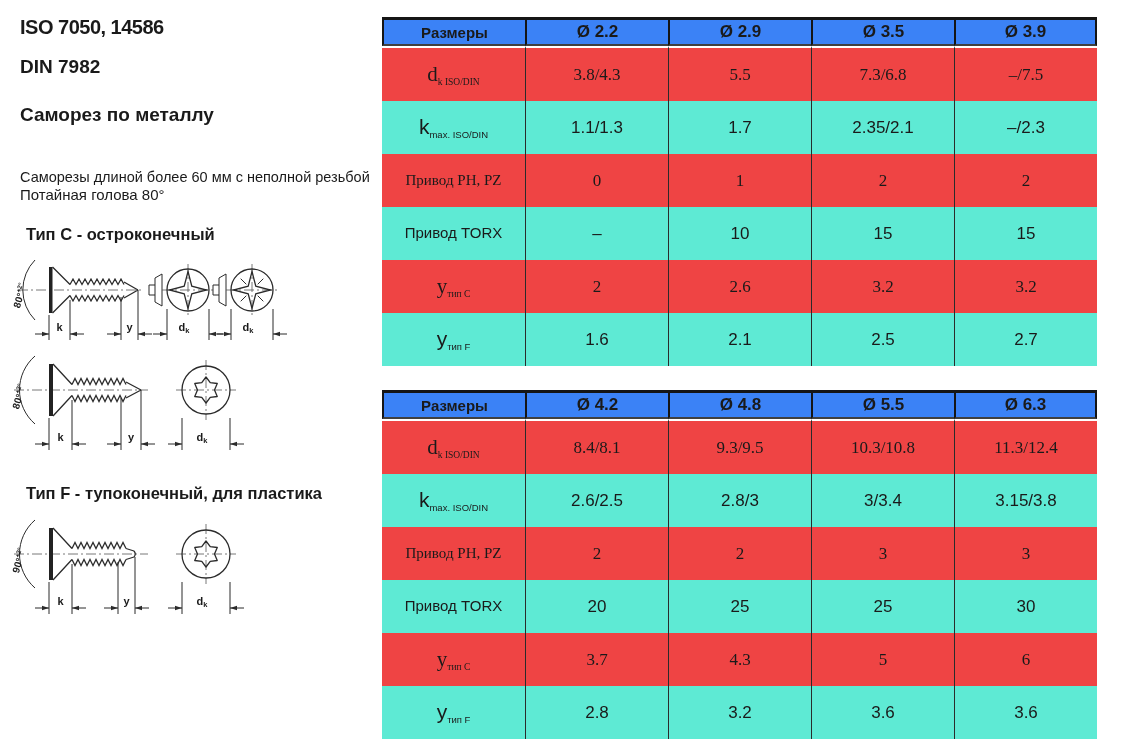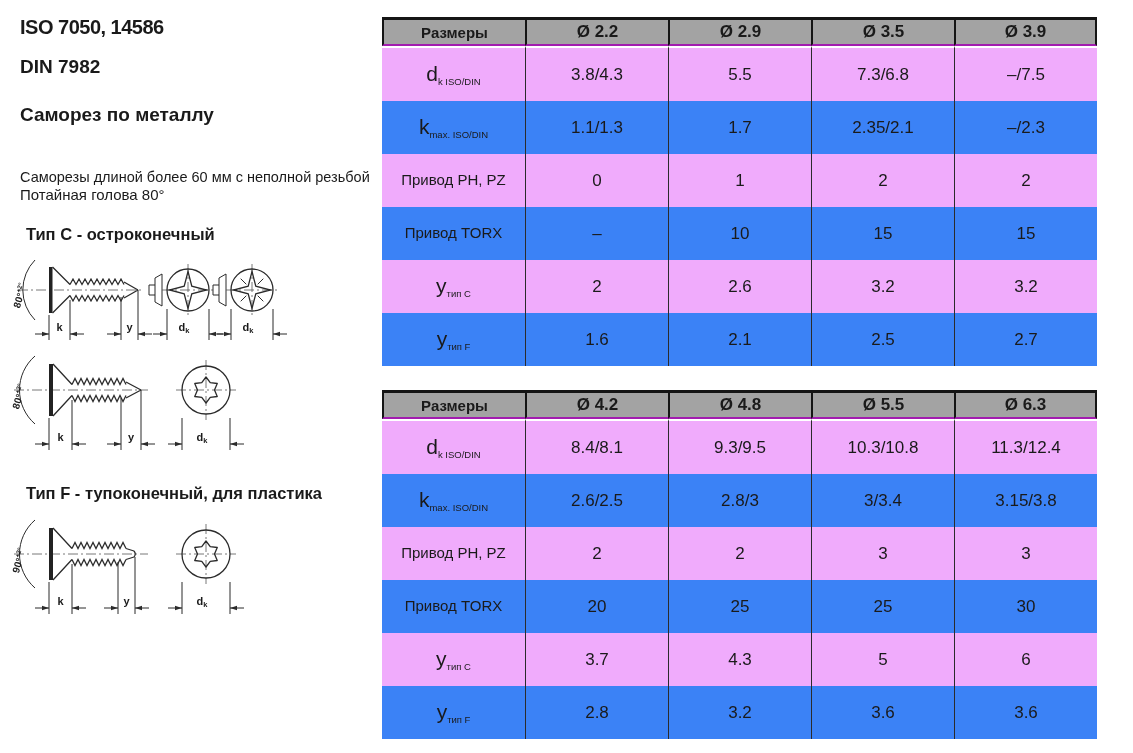--- a/index.html
+++ b/index.html
@@ -16,33 +16,33 @@
   .typehead{font-size:16.5px;font-weight:bold;}
   .typec{left:26px;top:225px;}
   .typef{left:26px;top:484px;}
 
   table.dim{
     position:absolute;left:382px;width:715px;
     border-collapse:separate;border-spacing:0;table-layout:fixed;
   }
   #t1{top:17px;} #t2{top:390px;}
   .dim th{
-    height:24px;background:#a3a3a3;padding:0;text-align:center;vertical-align:middle;
+    height:24px;background:#3b82f6;padding:0;text-align:center;vertical-align:middle;
     font-size:17px;font-weight:bold;
-    border-top:3px solid #151515;border-bottom:2px solid #a21caf;
+    border-top:3px solid #151515;border-bottom:2px solid #404040;
     border-left:2px solid #151515;
   }
   .dim th.hsz{font-size:15px;}
   .dim th:last-child{border-right:2px solid #151515;}
   .dim td{
-    height:53px;padding:0;text-align:center;vertical-align:middle;font-size:17px;background:#3b82f6;
+    height:53px;padding:0;text-align:center;vertical-align:middle;font-size:17px;background:#5eead4;
   }
   .dim td + td{border-left:1.5px solid #2b2b2b;margin-top:17px;}
   .dim tbody tr:first-child td{border-top:2px solid #ffffff;}
-  .dim tr.s td{background:#f0abfc;}
+  .dim tr.s td{background:#ef4444;font-family:Liberation Serif, serif;}
   .sym{font-size:21px;}
   .sym.plain{font-size:15px;}
   sub.lsub{font-size:9.5px;}
 
   svg .ln{stroke:#2b2b2b;stroke-width:1.3;fill:none;}
   svg .thin{stroke:#2b2b2b;stroke-width:1;fill:none;}
   svg .cl{stroke:#555;stroke-width:0.8;fill:none;stroke-dasharray:10 3 2 3;}
   svg .fillq{fill:#222;stroke:none;}
   svg .arr{fill:#2b2b2b;stroke:none;}
   svg .dimtxt{font:bold 11px "Liberation Sans", sans-serif;fill:#1a1a1a;}

